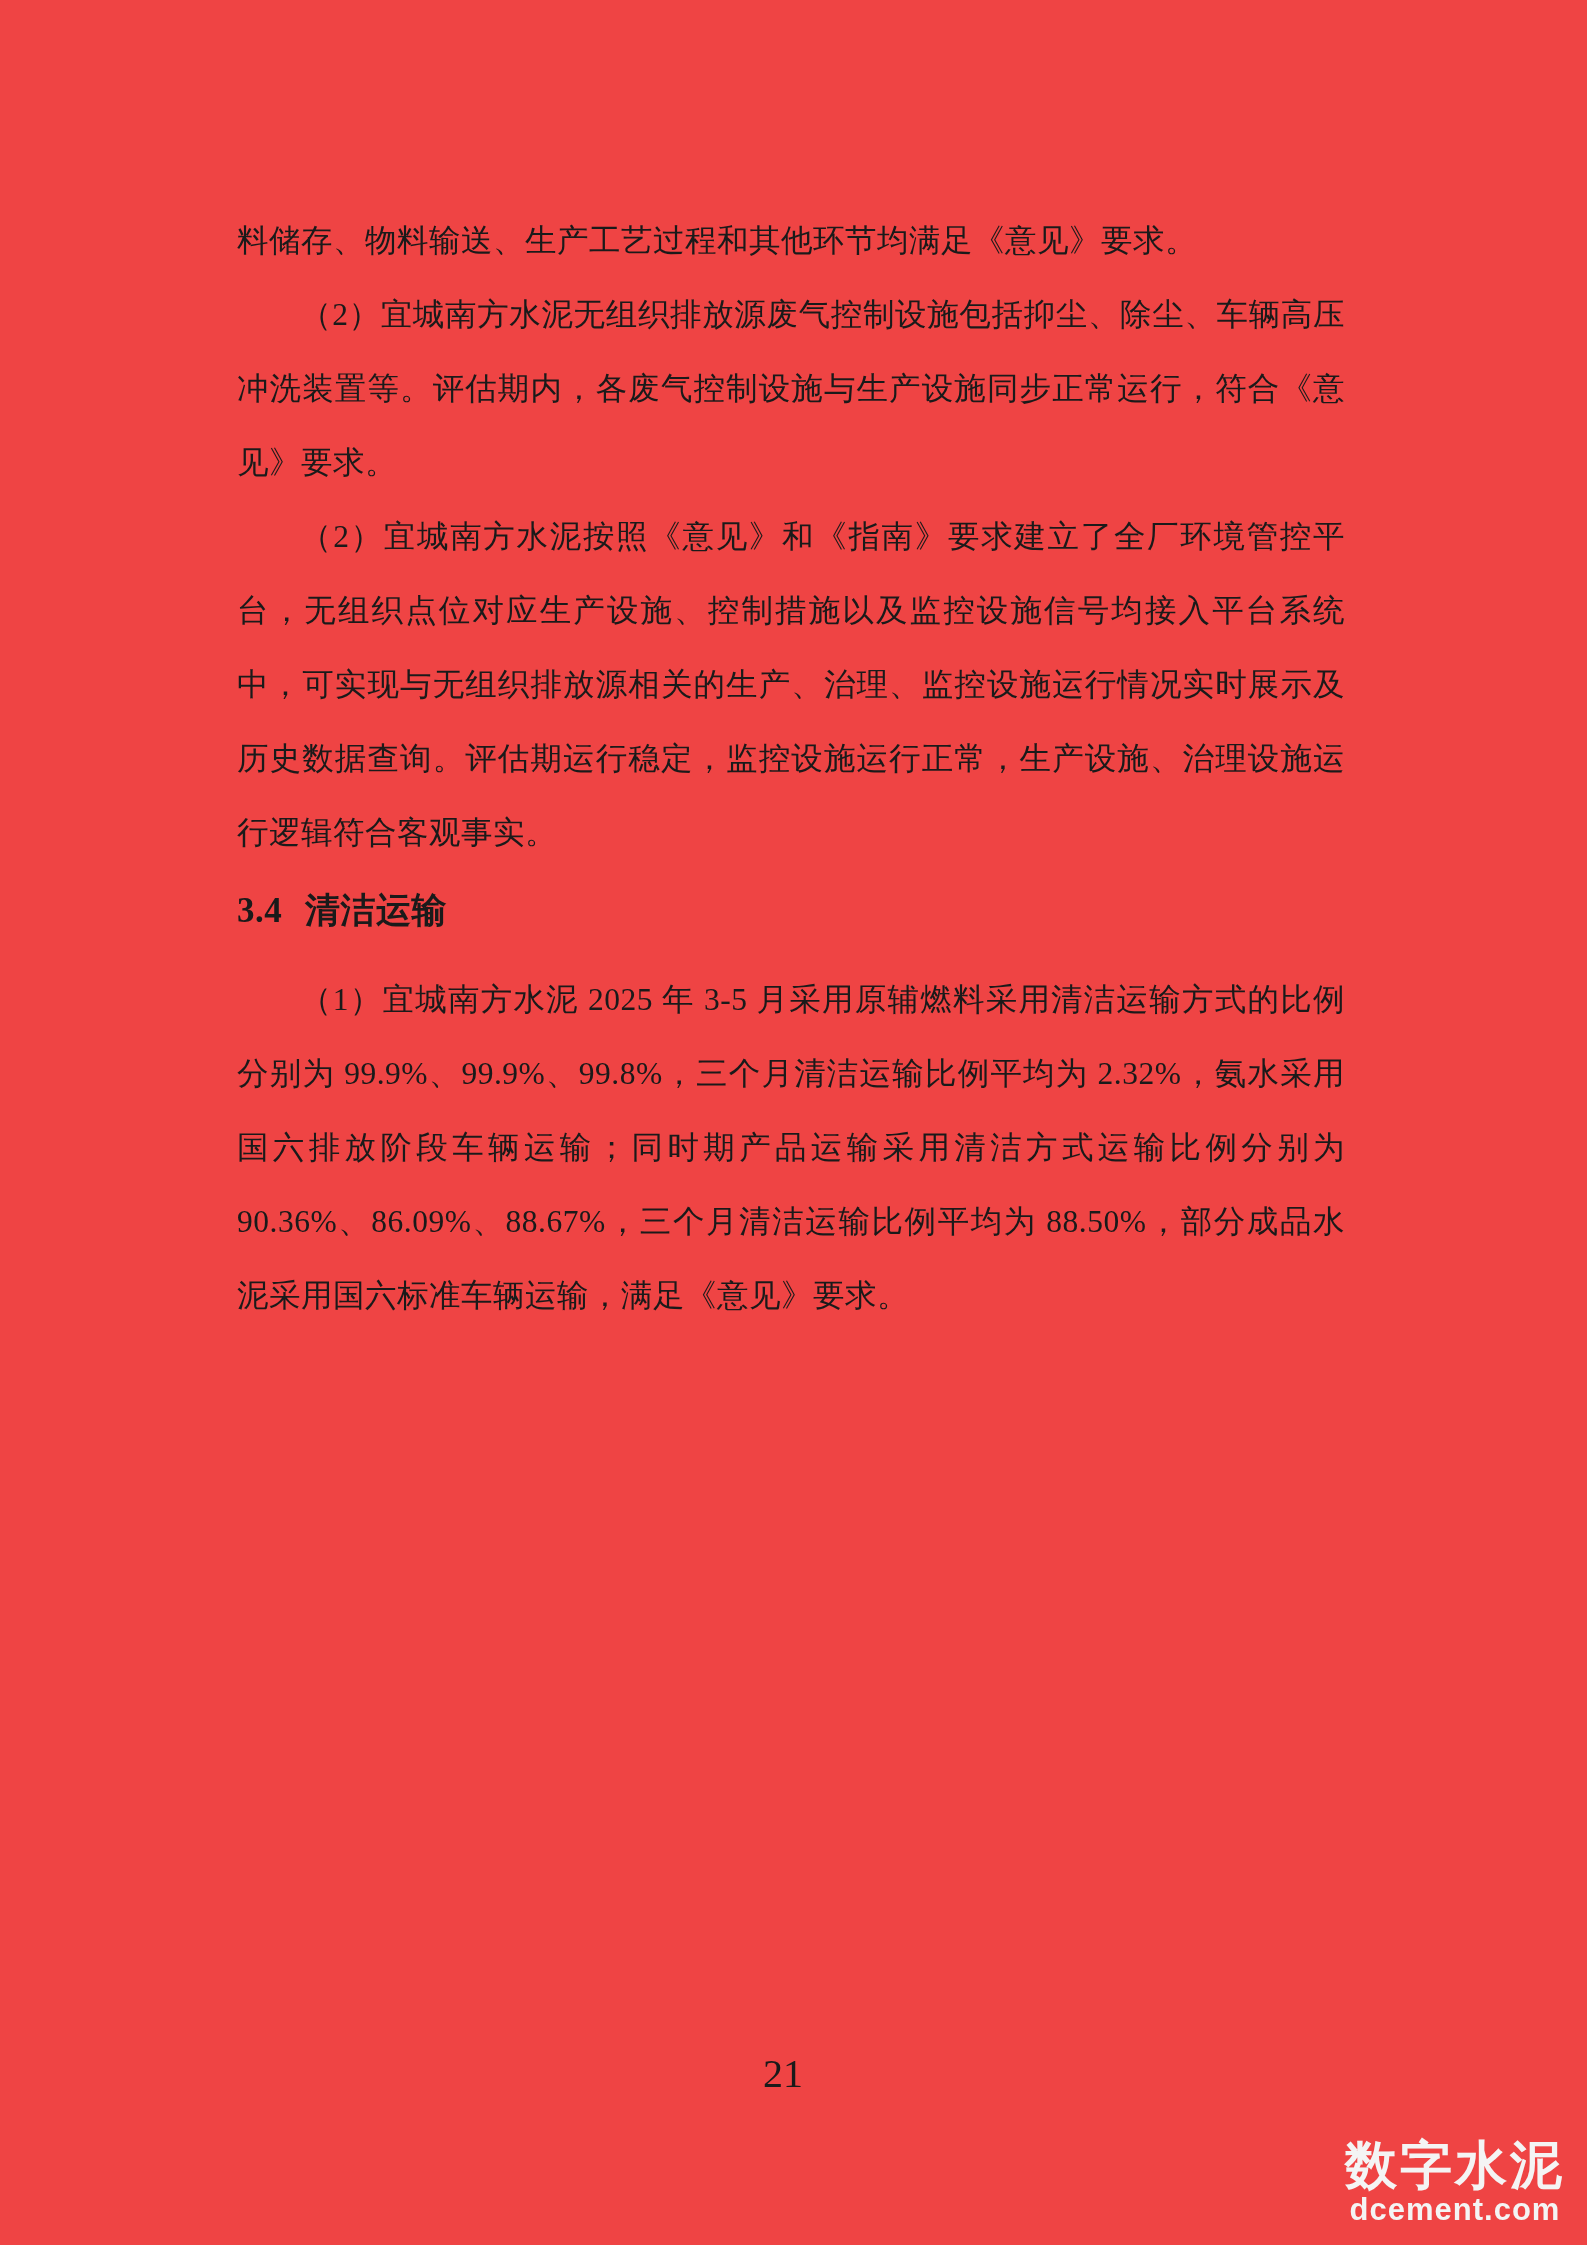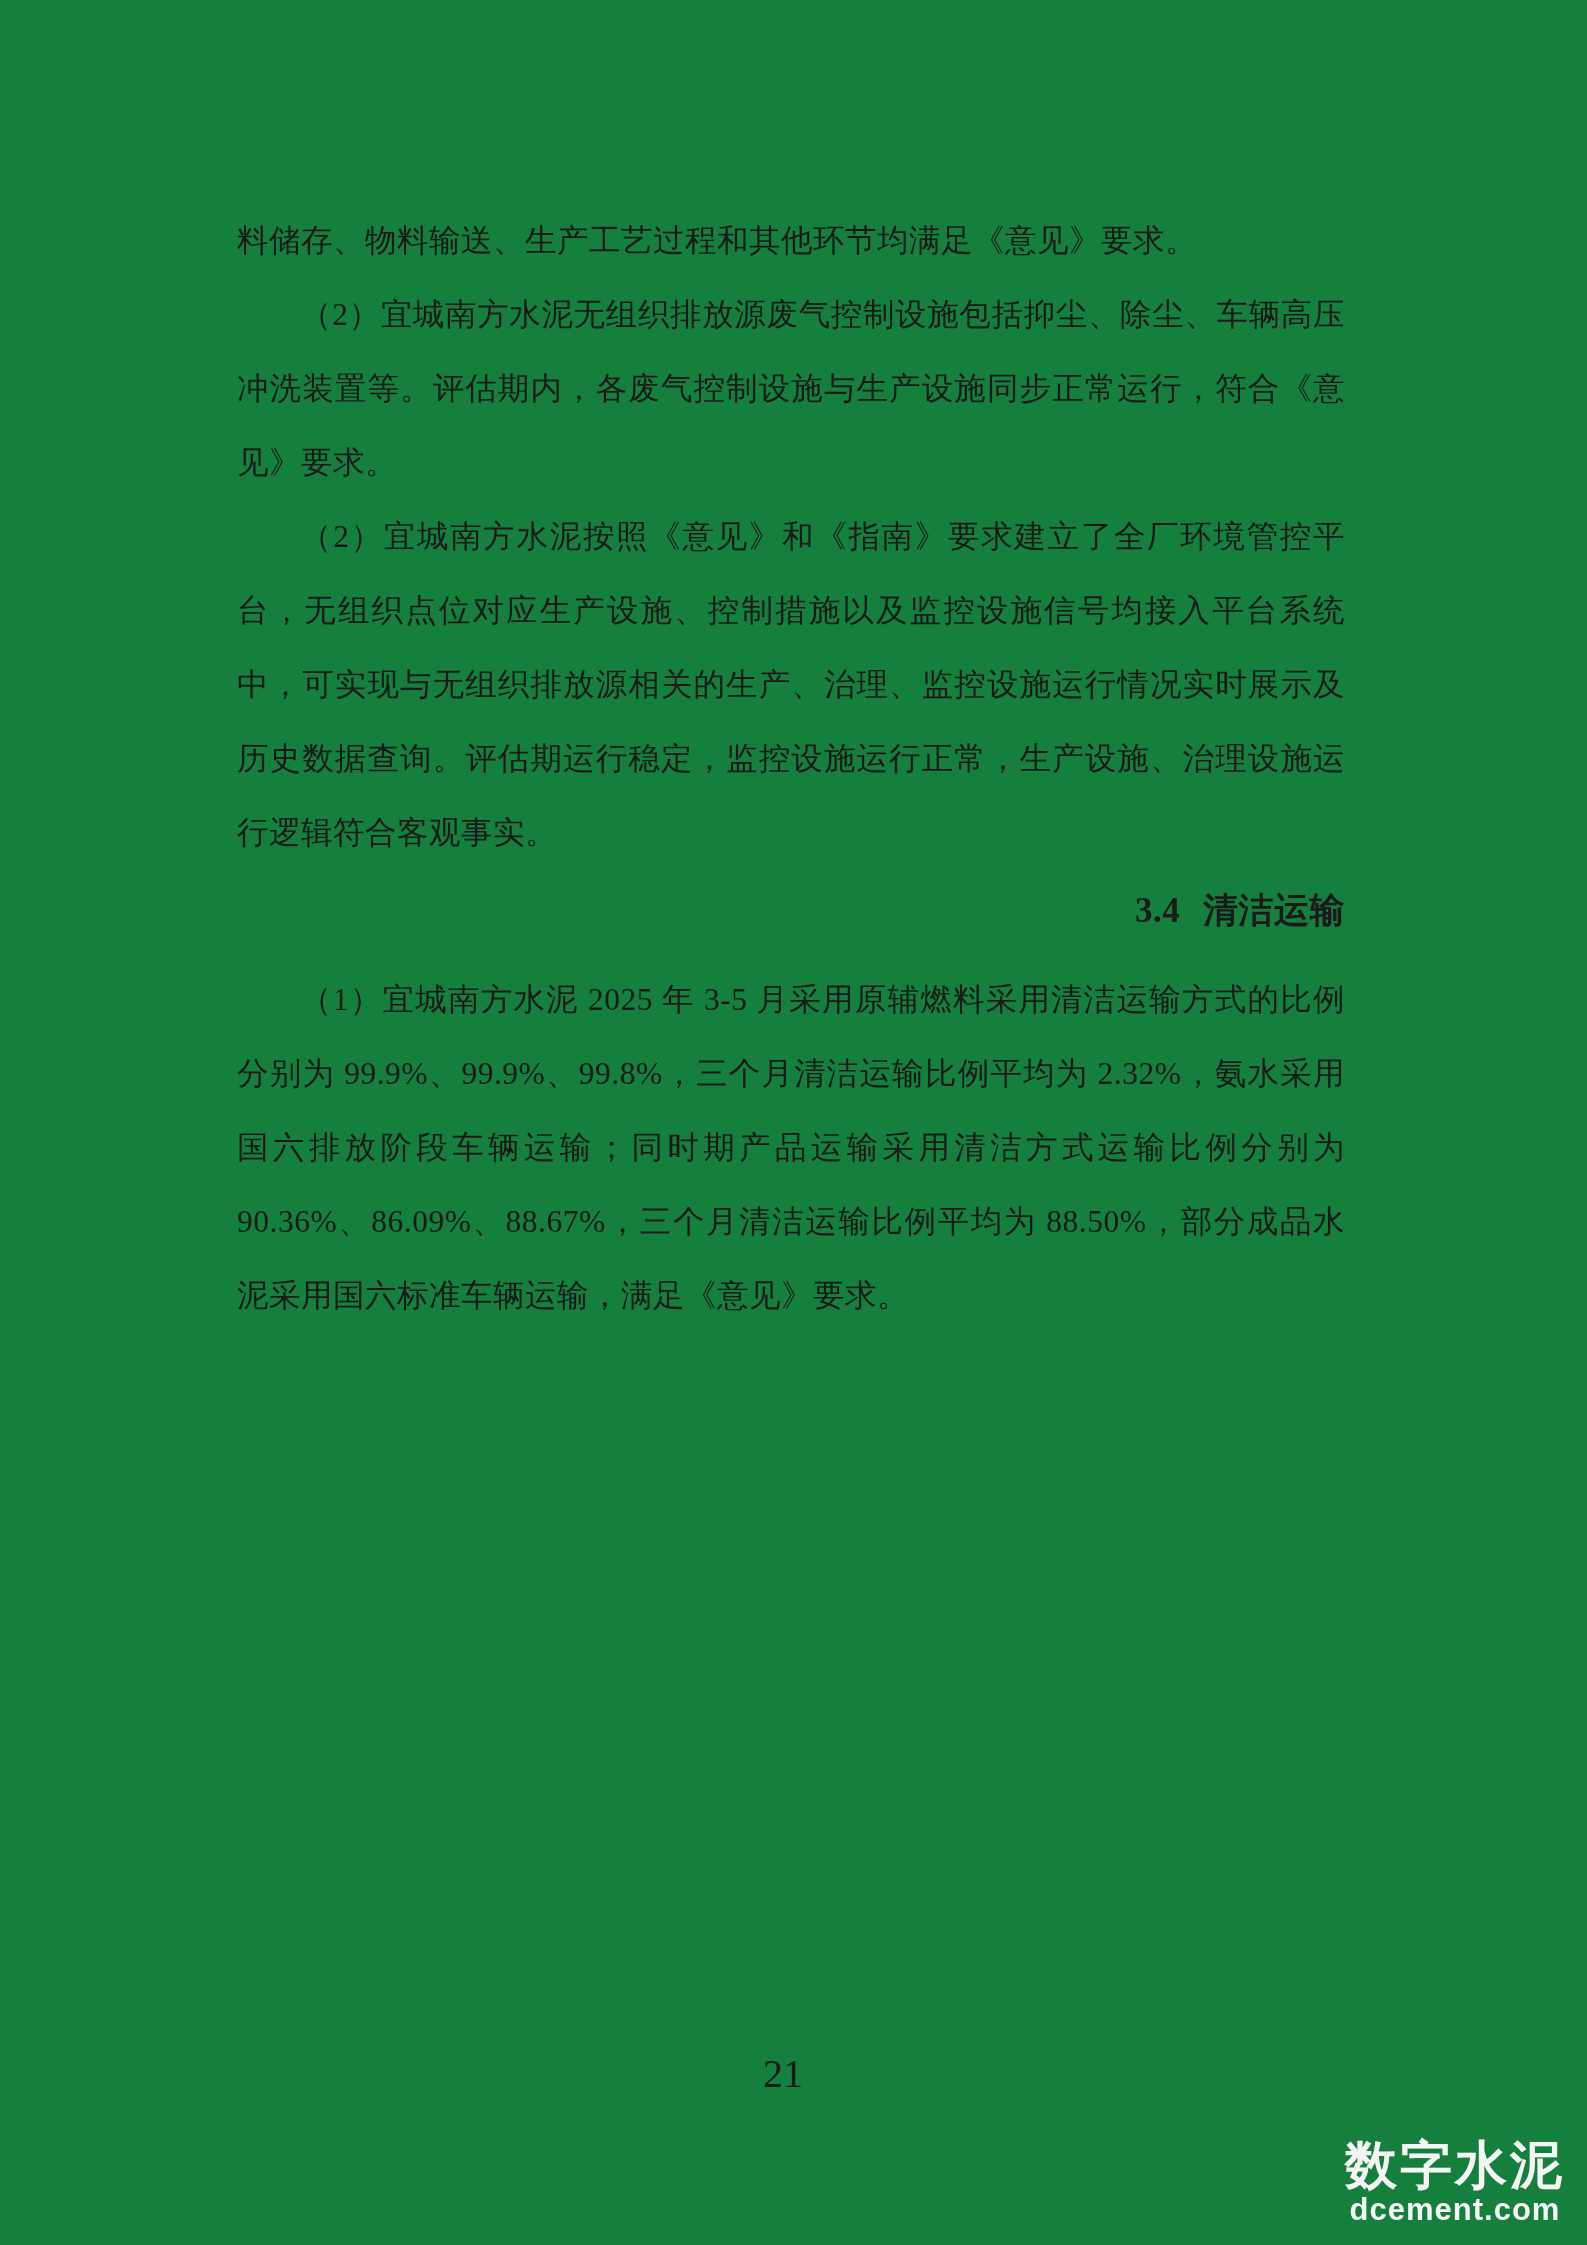--- a/index.html
+++ b/index.html
@@ -4,21 +4,21 @@
 <style>
   html, body {
     margin: 0;
     padding: 0;
     background: #ffffff;
   }
   .page {
     position: relative;
     width: 1587px;
     height: 2245px;
-    background: #15803d;
+    background: #ef4444;
     overflow: hidden;
     font-family: "Liberation Serif", "DejaVu Serif", serif;
     color: #1a1a1a;
   }
   .content {
     position: absolute;
     left: 237px;
     top: 204px;
     width: 1108px;
     font-size: 31.5px;
@@ -33,21 +33,21 @@
   }
   .para.no-indent {
     text-indent: 0;
   }
   .heading {
     margin: 4px 0 15px 0;
     font-size: 35px;
     font-weight: bold;
     line-height: 74px;
     text-indent: 0;
-    text-align: right;
+    text-align: left;
   }
   .heading .hnum {
     margin-right: 0.65em;
   }
   .footer {
     position: absolute;
     left: 229px;
     top: 2052px;
     width: 1108px;
     text-align: center;

